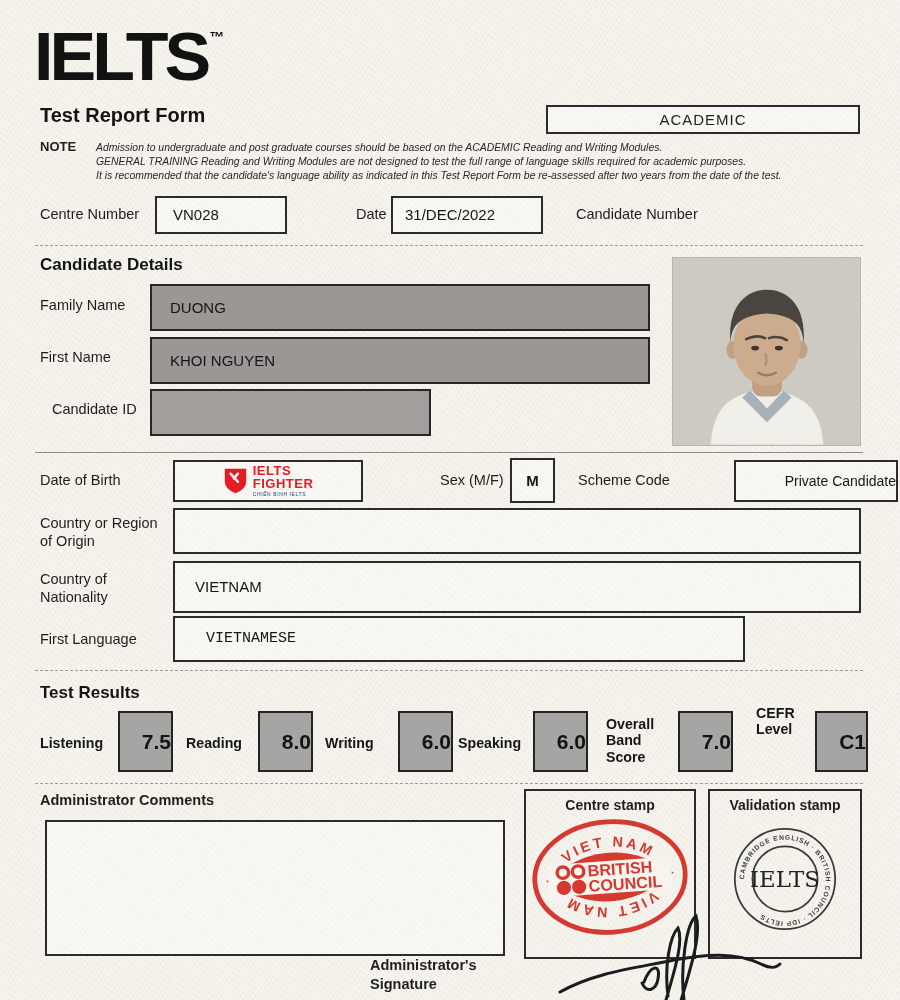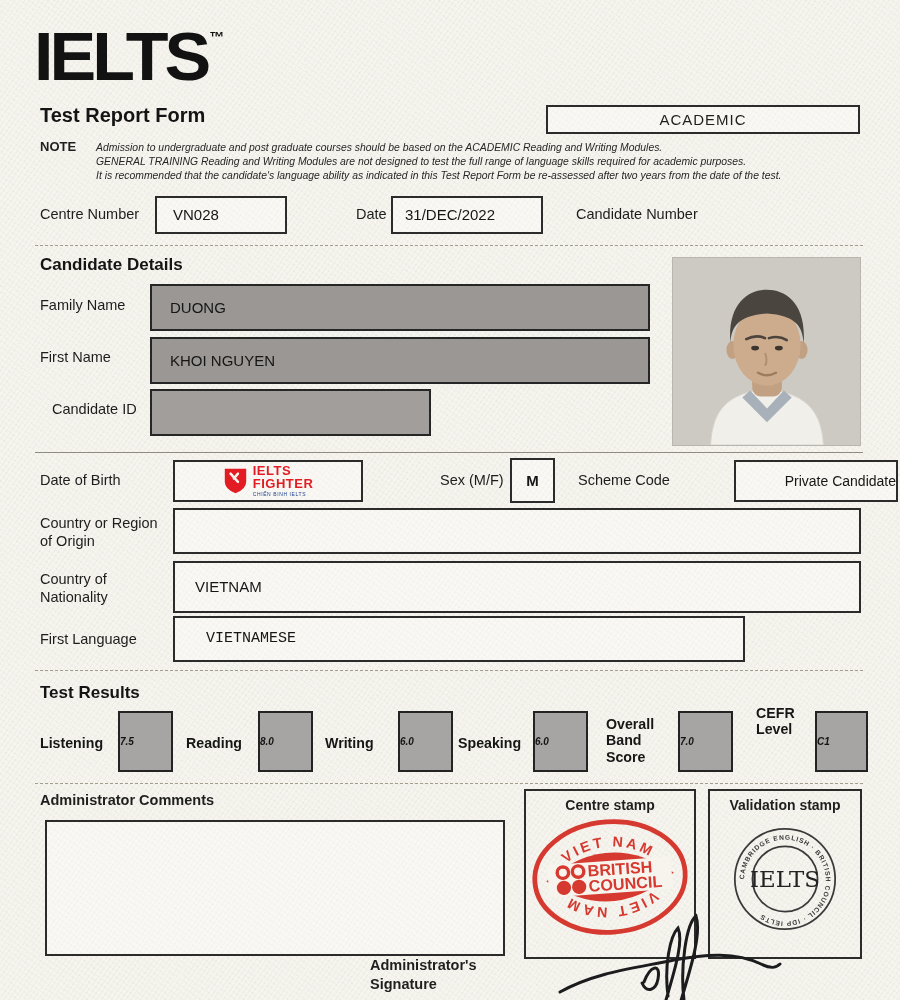--- a/index.html
+++ b/index.html
@@ -67,21 +67,21 @@
   #origin-box { left:173px; top:508px; width:688px; height:46px; }
   #nat-label { left:40px; top:570px; width:100px; line-height:1.25; }
   #nat-box { left:173px; top:561px; width:688px; height:52px; line-height:48px; padding-left:20px; }
   #lang-label { left:40px; top:631px; }
   #lang-box { left:173px; top:616px; width:572px; height:46px; line-height:42px; padding-left:31px;font-family:Liberation Mono, monospace; }
   #divider3 { left:35px; top:670px; width:828px; }
 
   
   #results-title { left:40px; top:683px; }
   .score-label { font-size:14.2px; font-weight:700; color:#161616; }
-  .score-box { top:711px; width:55px; height:61px; background:#a7a5a3; border:2px solid #232323; line-height:57px; text-align:left; font-size:10px; font-weight:600; color:#131313;font-style:italic; }
+  .score-box { top:711px; width:55px; height:61px; background:#a7a5a3; border:2px solid #232323; line-height:57px; text-align:right; font-size:21px; font-weight:600; color:#131313; }
   #sl0 { left:40px; top:735px; }  #sb0 { left:118px; }
   #sl1 { left:186px; top:735px; } #sb1 { left:258px; }
   #sl2 { left:325px; top:735px; } #sb2 { left:398px; }
   #sl3 { left:458px; top:735px; } #sb3 { left:533px; }
   #sl4 { left:606px; top:716px; width:72px; line-height:1.15; } #sb4 { left:678px; }
   #sl5 { left:756px; top:705px; width:54px; line-height:1.15; } #sb5 { left:815px; width:53px; }
   #divider4 { left:35px; top:783px; width:828px; }
 
   
   #comments-title { left:40px; top:792px; font-size:14.5px; font-weight:700; }

